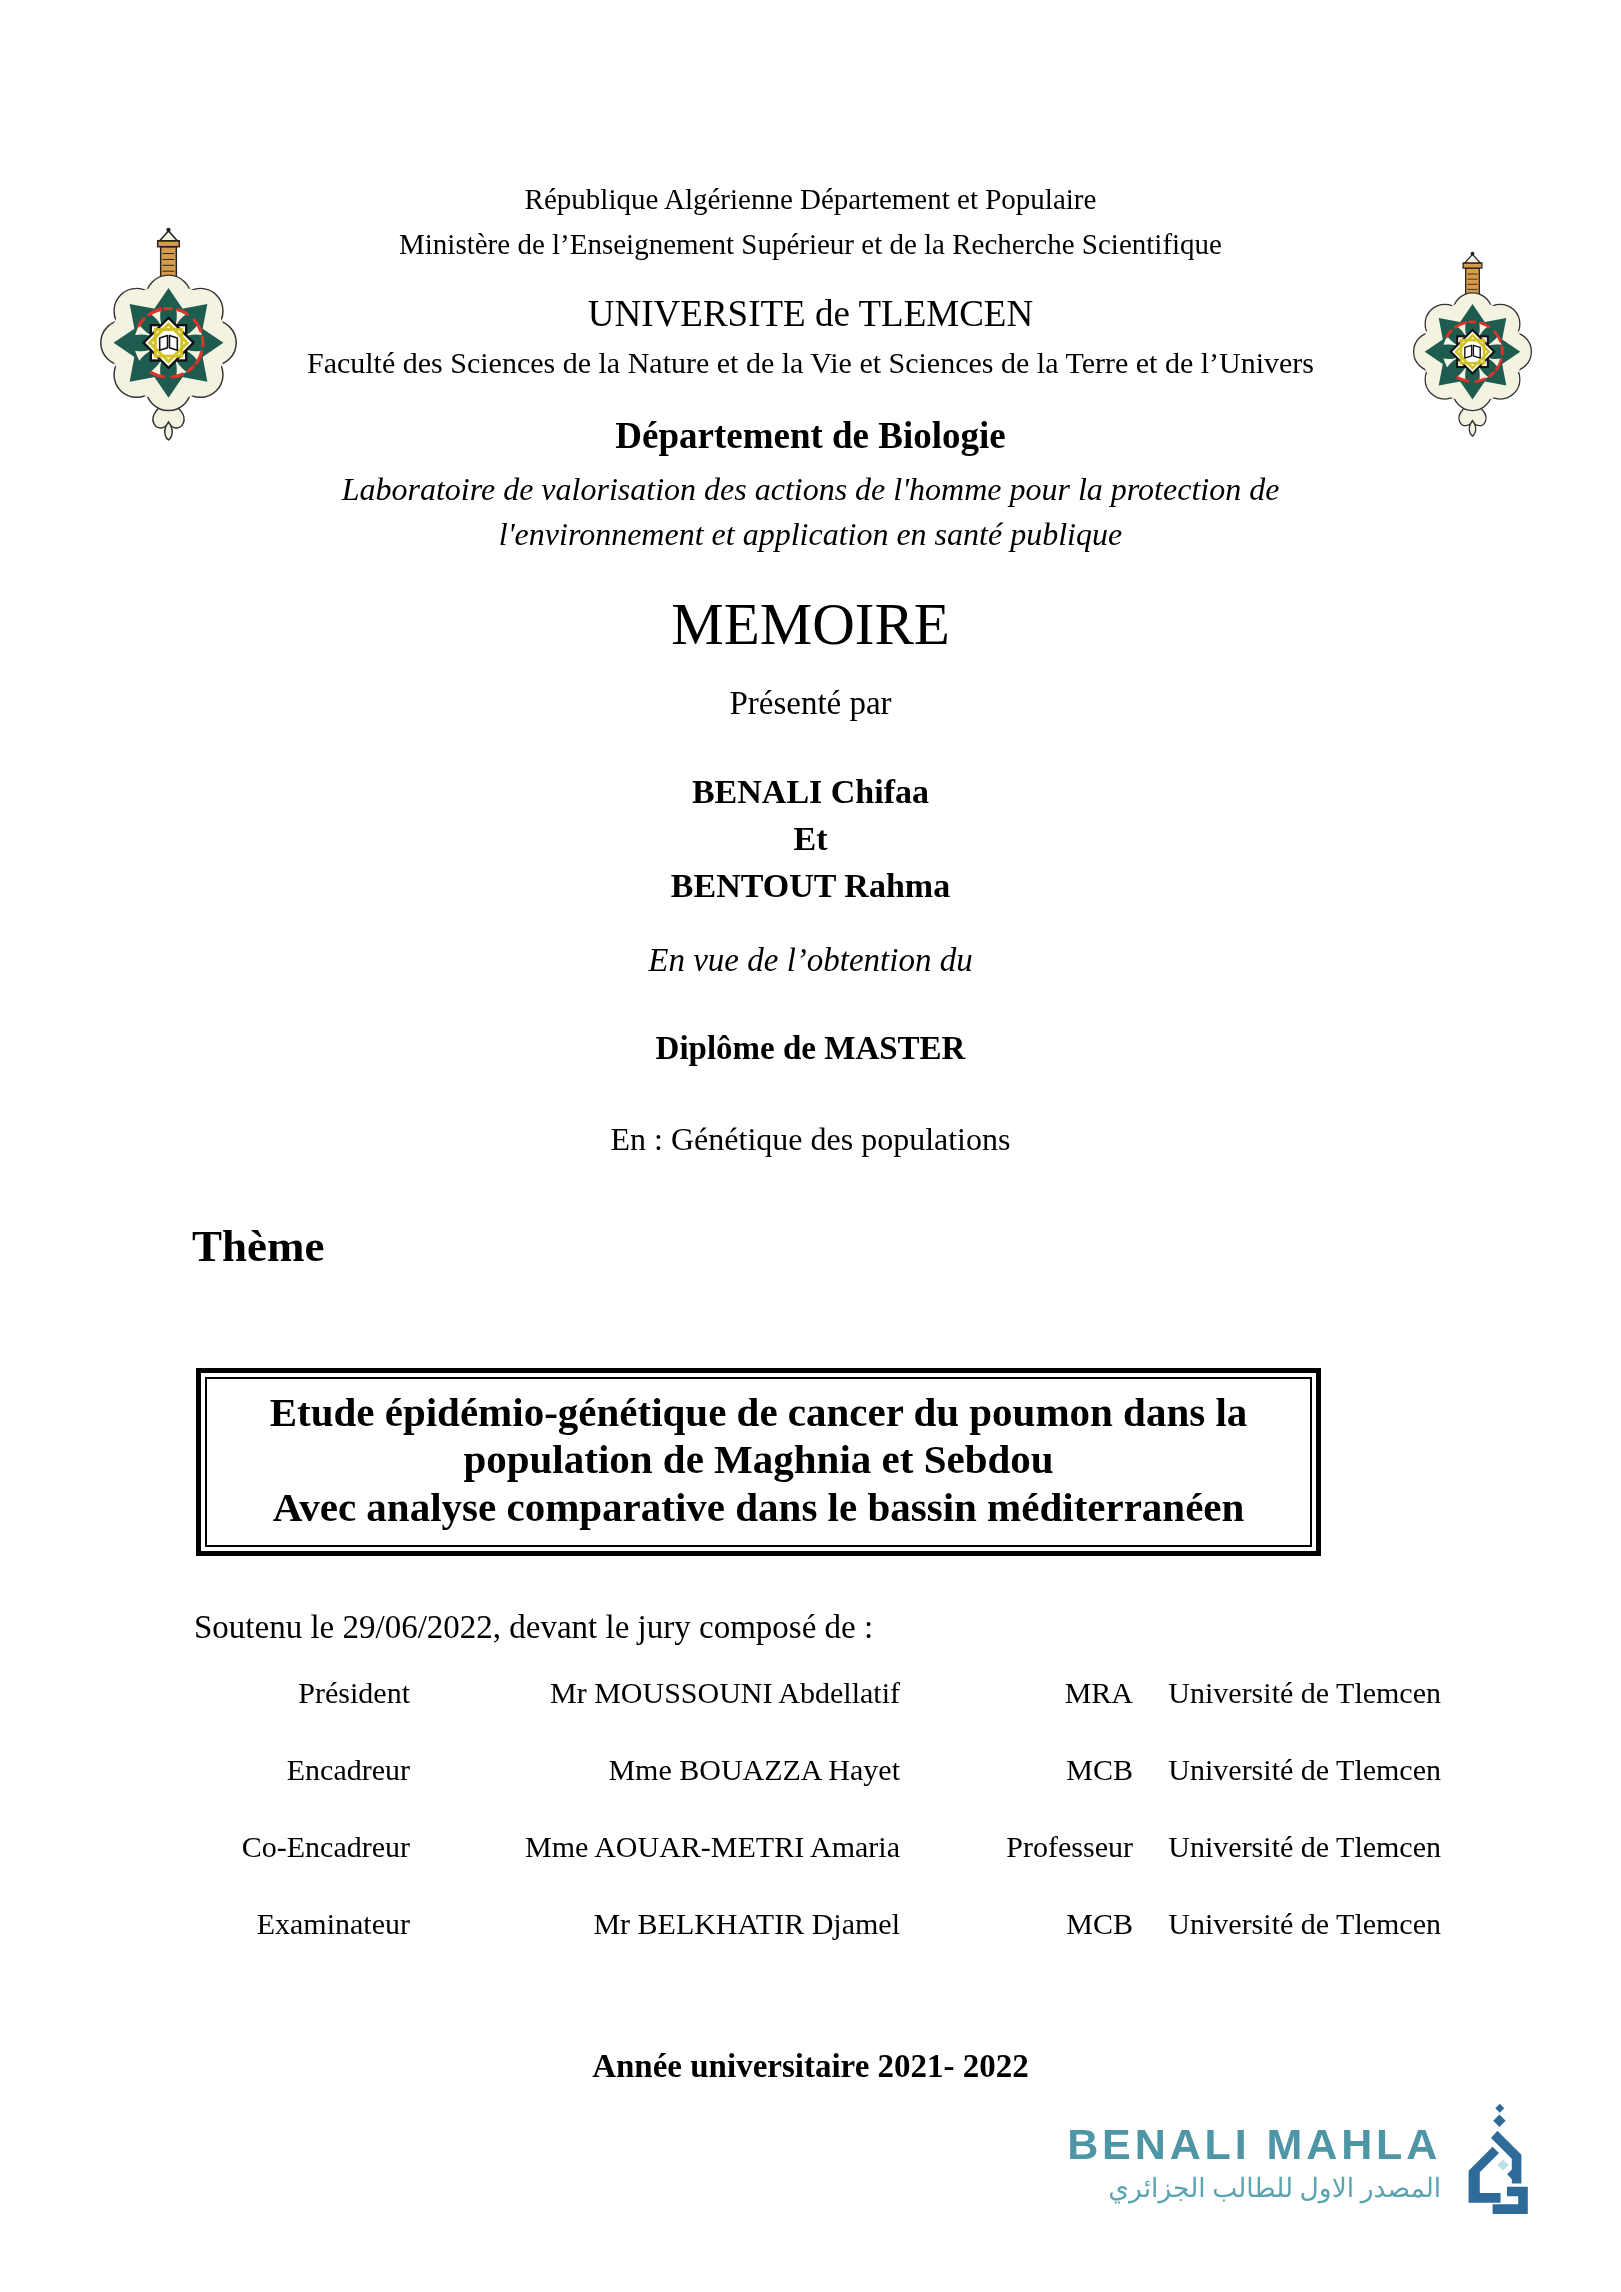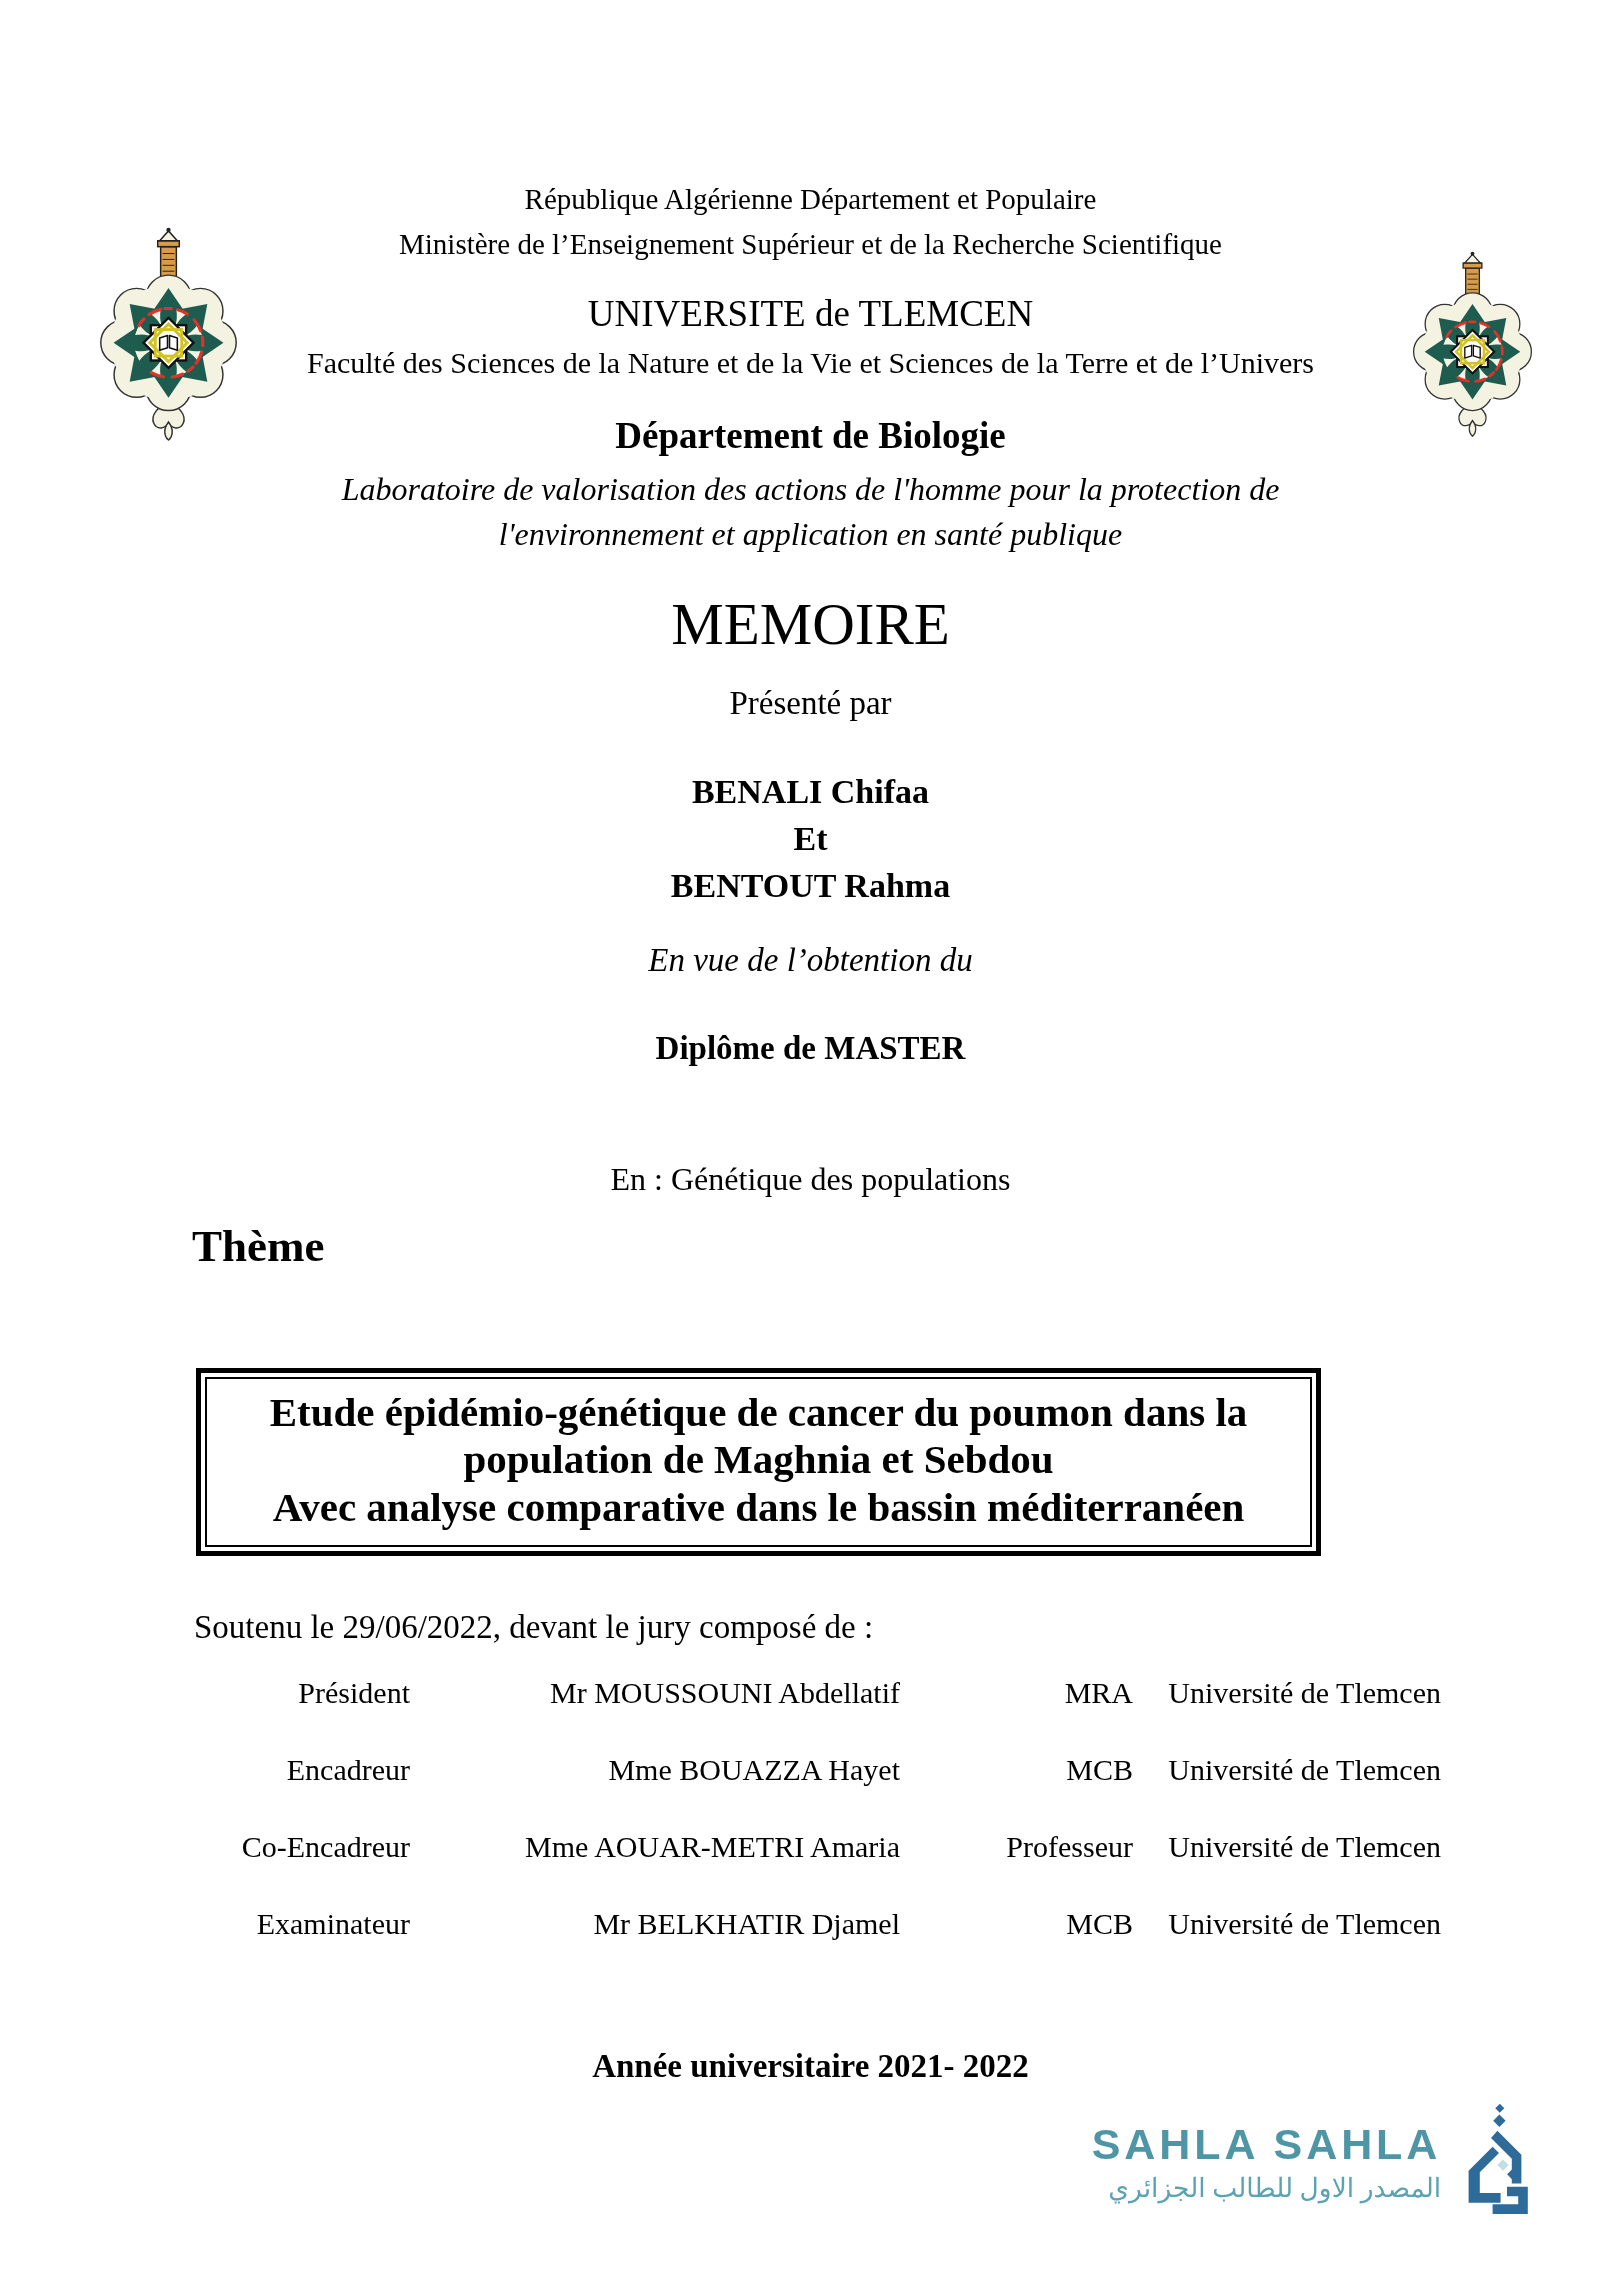--- a/index.html
+++ b/index.html
@@ -166,21 +166,21 @@
   <div class="c sz33 i" style="top:469px;">Laboratoire de valorisation des actions de l'homme pour la protection de</div>
   <div class="c sz33 i" style="top:514px;">l'environnement et application en santé publique</div>
 
   <div class="c sz60" style="top:590px;">MEMOIRE</div>
   <div class="c sz34" style="top:682px;">Présenté par</div>
   <div class="c sz35 b" style="top:770px;">BENALI Chifaa</div>
   <div class="c sz35 b" style="top:817px;">Et</div>
   <div class="c sz35 b" style="top:864px;">BENTOUT Rahma</div>
   <div class="c sz34 i" style="top:939px;">En vue de l’obtention du</div>
   <div class="c sz34 b" style="top:1027px;">Diplôme de MASTER</div>
-  <div class="c sz33" style="top:1119px;margin-top:40px;">En : Génétique des populations</div>
+  <div class="c sz33" style="top:1119px;">En : Génétique des populations</div>
 
   <div class="theme-label">Thème</div>
 
   <div class="theme-box">
     <div class="theme-box-inner">
       <div>Etude épidémio-génétique de cancer du poumon dans la</div>
       <div>population de Maghnia et Sebdou</div>
       <div>Avec analyse comparative dans le bassin méditerranéen</div>
     </div>
   </div>
@@ -211,21 +211,21 @@
       <span>Mr BELKHATIR Djamel</span>
       <span>MCB</span>
       <span>Université de Tlemcen</span>
     </div>
   </div>
 
   <div class="year">Année universitaire 2021- 2022</div>
 
   <div class="brandbox">
     <div class="brandtext">
-      <div class="brandname" style="color:#4e96a6;">SAHLA SAHLA</div>
+      <div class="brandname" style="color:#4e96a6;">BENALI MAHLA</div>
       <div class="brandtag" dir="rtl" style="color:#5aa3b1;">المصدر الاول للطالب الجزائري</div>
     </div>
     <div>
       <svg viewBox="0 0 100 150" width="80" height="121">
         <g fill="#2f6b99">
           <rect x="57" y="2" width="8" height="8" transform="rotate(45 61 6)"></rect>
           <rect x="55" y="16" width="11" height="11" transform="rotate(45 60.5 21.5)"></rect>
 
           <path d="M58,34 L88,64 L88,100 L76,100 L76,69 L50,43 Z"></path>
           <path d="M22,84 L52,54 L60,62 L36,86 L36,112 L62,112 L62,124 L22,124 Z"></path>

